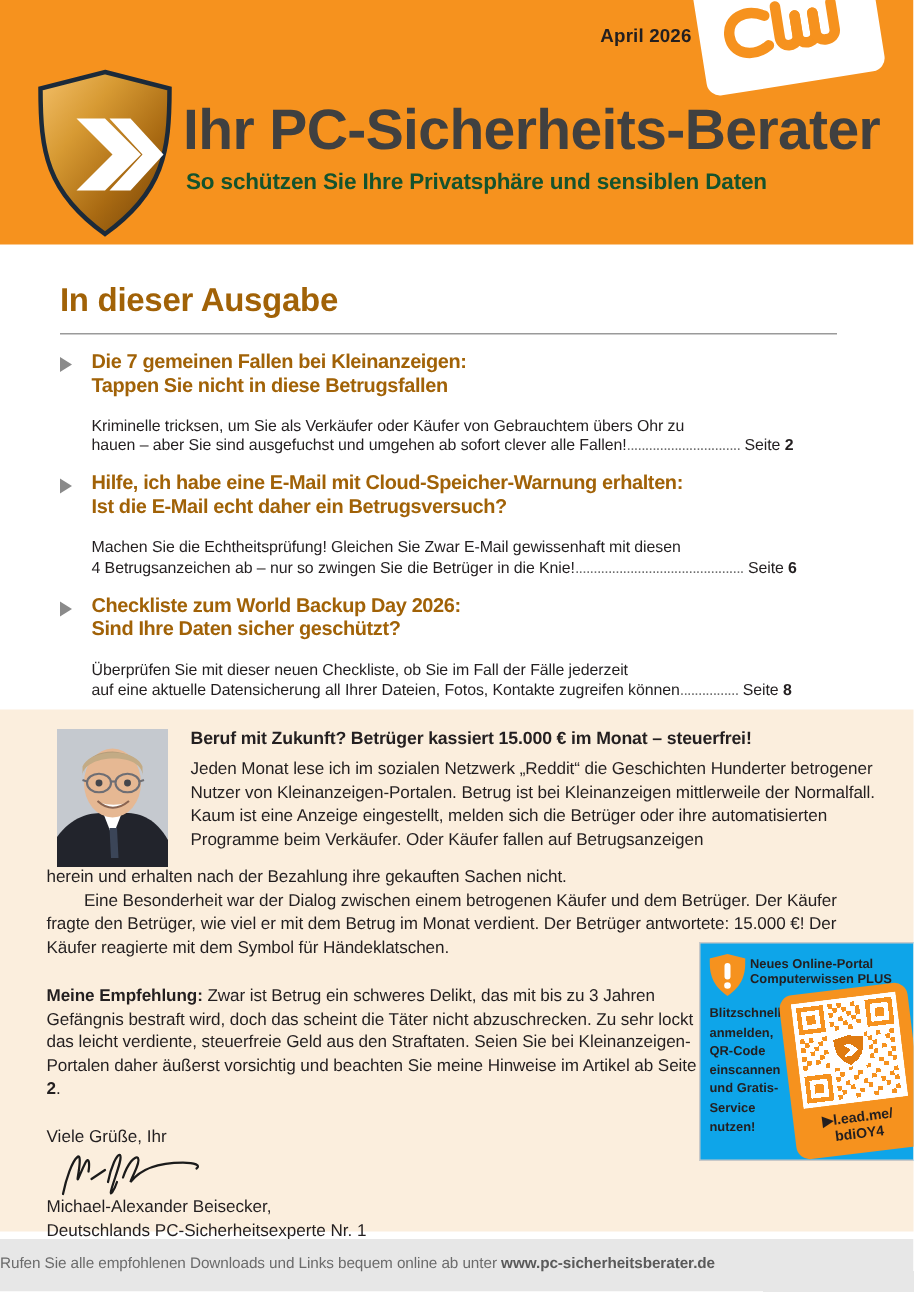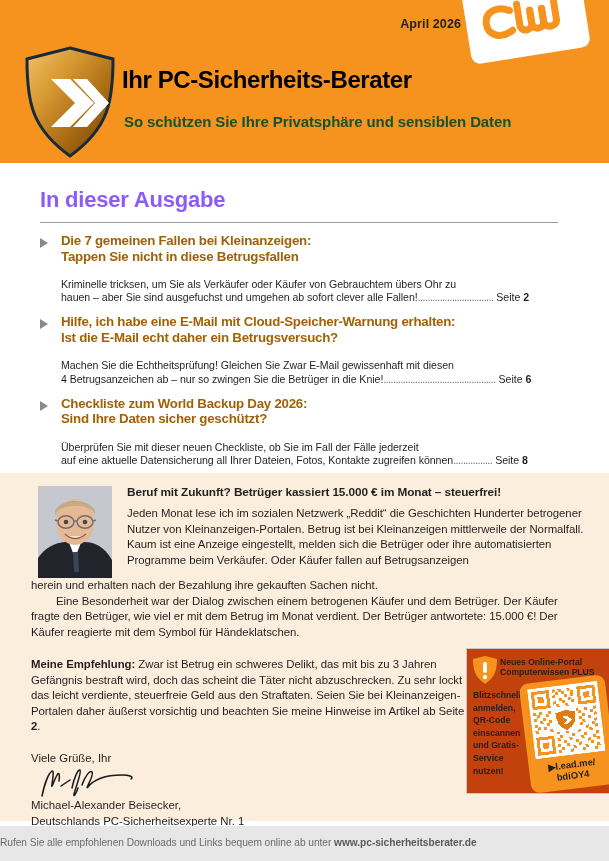--- a/index.html
+++ b/index.html
@@ -34,36 +34,36 @@
   }
   .cw-logo .cw-mark{
     position:absolute;left:0;top:0;width:120px;height:74px;
     display:flex;align-items:center;justify-content:center;
   }
   .shield-logo{
     position:absolute;left:23px;top:46px;width:94px;height:114px;
   }
   .brand-title{
     position:absolute;left:122px;top:68px;
-    font-size:24px;font-weight:bold;color:#000000;
+    font-size:38px;font-weight:bold;color:#404040;
     letter-spacing:-0.4px;line-height:1;
   }
   .brand-sub{
     position:absolute;left:124px;top:113px;
     font-size:15px;font-weight:bold;color:#14532d;
     letter-spacing:-0.1px;
   }
 
   
   .toc{
     position:absolute;left:0;top:163px;width:609px;
   }
   .toc-title{
     position:absolute;left:40px;top:24px;
-    font-size:22px;font-weight:bold;color:#8b5cf6;
+    font-size:22px;font-weight:bold;color:#a16207;
     letter-spacing:-0.2px;
   }
   .toc-rule{
     position:absolute;left:40px;top:59px;width:518px;height:1px;
     background:#9a9a9a;
   }
   .toc-items{
     position:absolute;left:40px;top:70px;width:520px;
   }
   .toc-item{position:relative;margin-bottom:10px;padding-left:21px;}
@@ -122,22 +122,22 @@
     position:absolute;left:38px;top:293px;width:135px;height:34px;
   }
   .ed-name{
     position:absolute;left:31px;top:325px;
     font-size:11.4px;color:#231f20;line-height:15.6px;
   }
   b.strong{font-weight:bold;}
 
   
   .promo{
-    position:absolute;left:466px;top:648px;width:143px;height:146px;
-    background:#c2410c;
+    position:absolute;left:466px;top:628px;width:143px;height:146px;
+    background:#0ea5e9;
     border-top:1px solid #c8c8c8;
     border-left:1px solid #c8c8c8;
     border-bottom:1px solid #c8c8c8;
     box-sizing:border-box;
   }
   .promo-shield{position:absolute;left:6px;top:7px;width:24px;height:29px;}
   .promo-head{
     position:absolute;left:33px;top:8px;width:108px;
     font-size:8.6px;font-weight:bold;color:#231f20;line-height:10.4px;
   }

